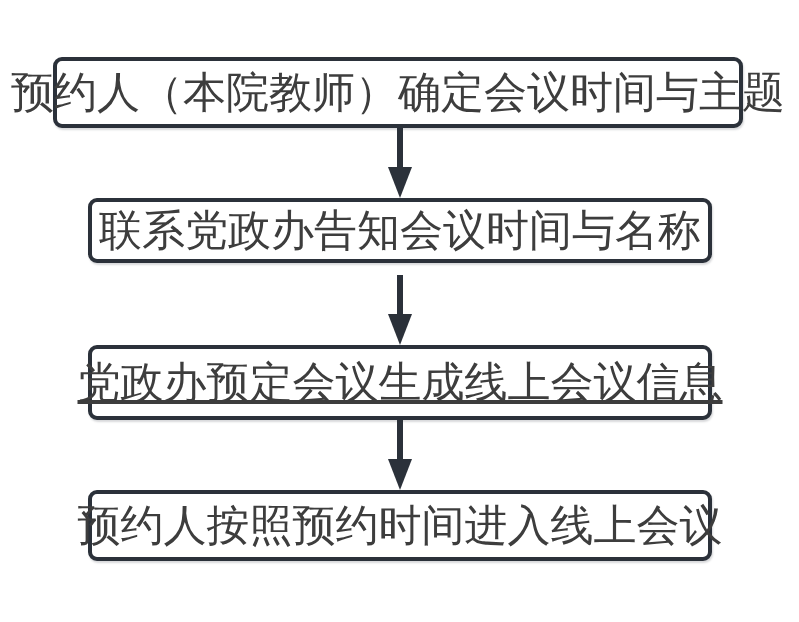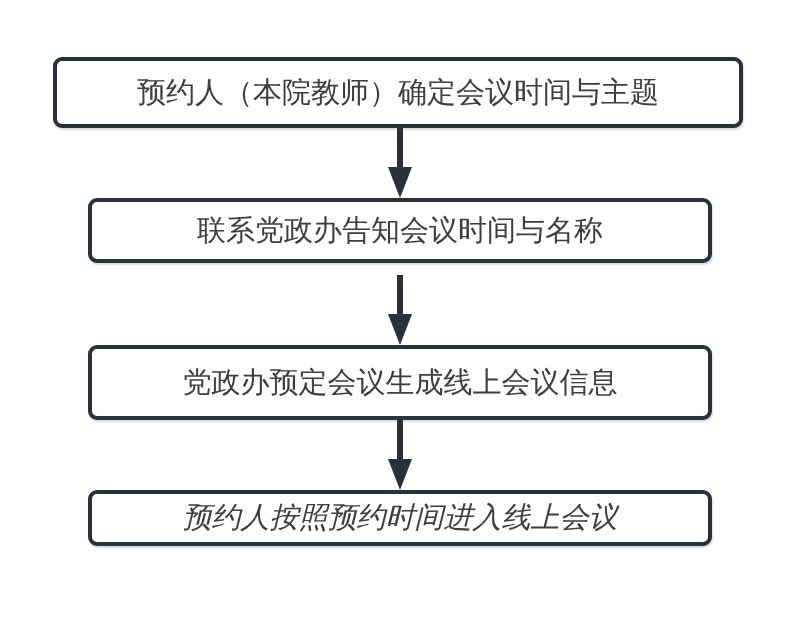--- a/index.html
+++ b/index.html
@@ -17,21 +17,21 @@
   }
   .flow-node {
     position: absolute;
     box-sizing: border-box;
     background: var(--node-fill, #ffffff);
     border: 4px solid var(--node-border, #2b313a);
     border-radius: 9px;
     display: flex;
     align-items: center;
     justify-content: center;
-    font-size: 29px;
+    font-size: 43px;
     letter-spacing: 0px;
     color: var(--text, #3d3d3d);
     box-shadow: 1px 2px 2px rgba(40, 45, 55, 0.18);
     white-space: nowrap;
   }
   .arrow {
     position: absolute;
     width: 24px;
   }
   .arrow-shaft {
@@ -68,26 +68,26 @@
 
   <div class="flow-node" style="left:88px; top:198px; width:624px; height:65px;">
     <span>联系党政办告知会议时间与名称</span>
   </div>
 
   <div class="arrow" style="left:388px; top:275px; height:70px;">
     <span class="arrow-shaft" style="height:41px;"></span>
     <span class="arrow-head"></span>
   </div>
 
-  <div class="flow-node" style="left:88px; top:345px; width:624px; height:75px;">
+  <div class="flow-node" style="left:88px; top:345px; width:624px; height:75px;text-decoration:underline;">
     <span>党政办预定会议生成线上会议信息</span>
   </div>
 
   <div class="arrow" style="left:388px; top:420px; height:70px;">
     <span class="arrow-shaft" style="height:41px;"></span>
     <span class="arrow-head"></span>
   </div>
 
-  <div class="flow-node" style="left:88px; top:490px; width:624px; height:56px;font-style:italic;">
+  <div class="flow-node" style="left:88px; top:490px; width:624px; height:71px;">
     <span>预约人按照预约时间进入线上会议</span>
   </div>
 
 </div>
 
 </body></html>

